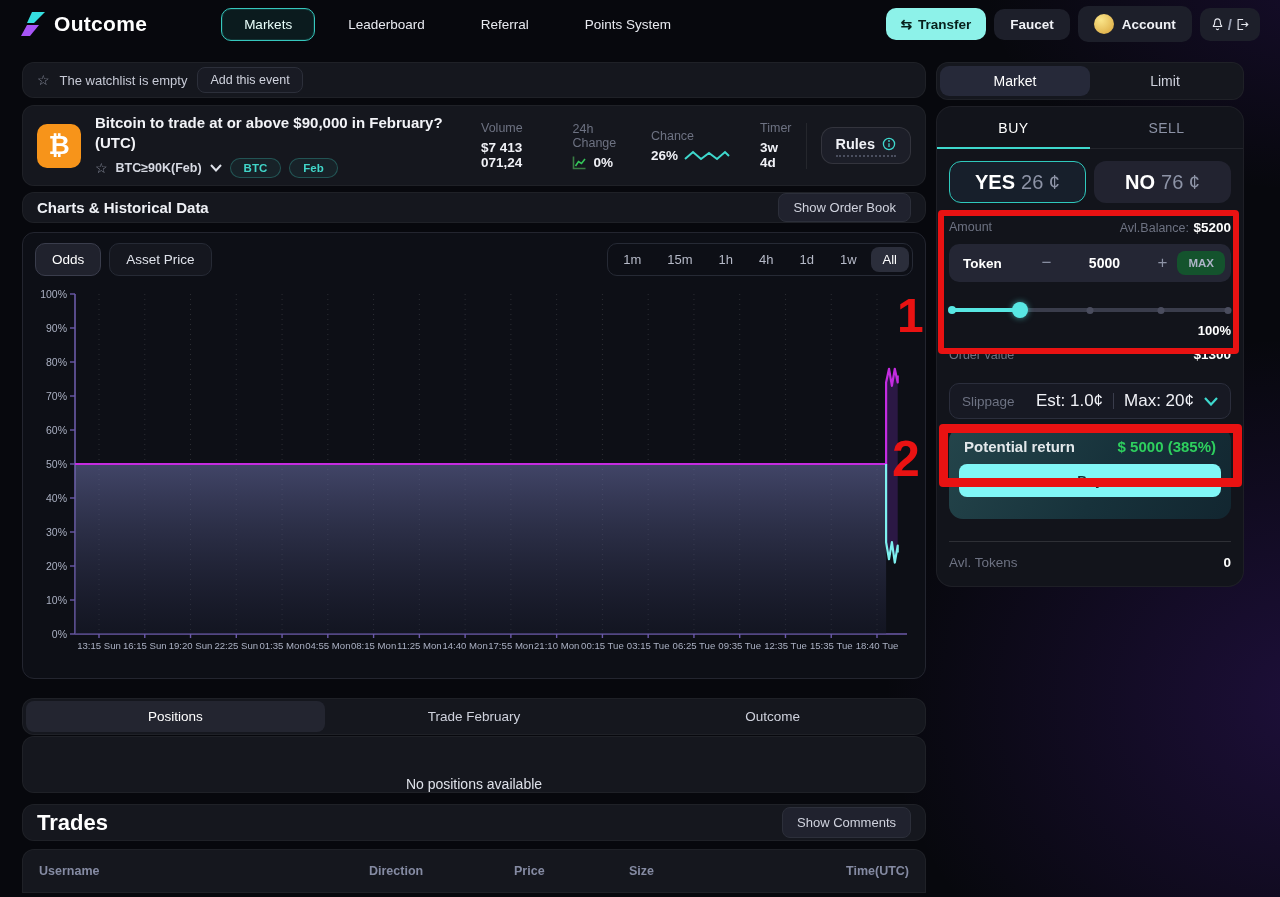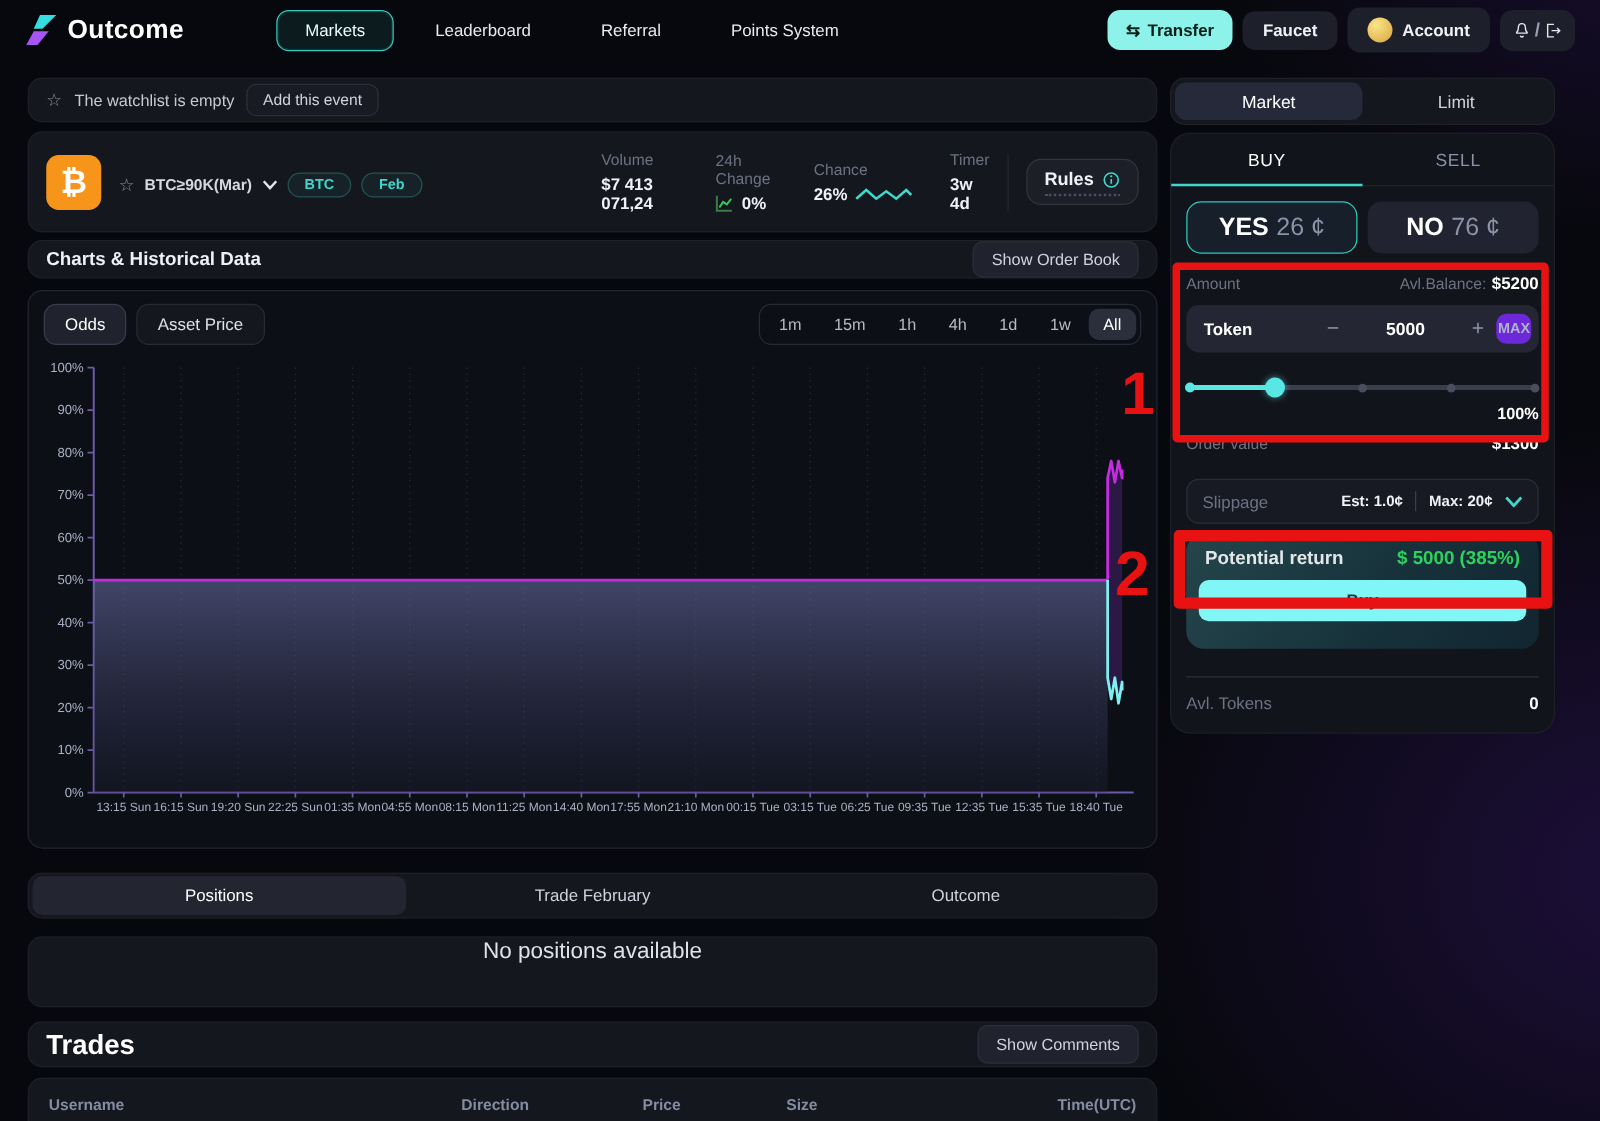--- a/index.html
+++ b/index.html
@@ -81,22 +81,22 @@
   .tf { padding:5px 12px; font-size:13px; color:#b6bac8; border-radius:8px; background:none; }
   .tf.active { background:#2b2e3b; color:#fff; }
   .chart-svg-wrap { margin-top:6px; }
   svg text { font-family:"Liberation Sans", sans-serif; }
 
   
   .btabs { margin-top:19px; height:37px; display:flex; align-items:center; padding:3px; }
   .btab { flex:1; height:31px; display:flex; align-items:center; justify-content:center;
     font-size:13.5px; color:#cfd2dd; border-radius:8px; background:none; }
   .btab.active { background:#232530; color:#fff; }
-  .empty-card { margin-top:14px; height:57px; display:flex; align-items:flex-start; justify-content:center;
-    font-size:18px; color:#dfe2ea; }
+  .empty-card { margin-top:1px; height:57px; display:flex; align-items:flex-end; justify-content:center;
+    font-size:14px; color:#dfe2ea; }
   .trades-bar { margin-top:11px; height:37px; display:flex; align-items:center; padding:0 14px; }
   .trades-title { font-size:22px; font-weight:700; color:#fff; }
   .trades-bar .btn-outline { margin-left:auto; font-size:13px; padding:7px 14px; background:#20222e; }
   .table-head { margin-top:8px; height:44px; display:flex; align-items:center; padding:0 16px;
     font-size:12.5px; font-weight:700; color:#858ba3; border-radius:12px 12px 0 0; }
   .th-user { width:330px; } .th-dir { width:145px; } .th-price { width:115px; } .th-size { width:115px; }
   .th-time { flex:1; text-align:right; }
 
   
   .seg { height:38px; display:flex; padding:3px; }
@@ -119,36 +119,36 @@
   .o-price { color:#8d93a6; }
   .row { display:flex; align-items:center; justify-content:space-between; margin:0 12px; }
   .lbl { color:#6d7282; font-size:12.5px; }
   .white-b { color:#fff; font-weight:700; font-size:13.5px; }
   .amount-row { margin-top:15px; }
   .stepper { margin:8px 12px 0; height:38px; background:#242634; border-radius:10px;
     display:flex; align-items:center; padding:0 6px 0 14px; }
   .stepper-token { font-size:13.5px; font-weight:600; color:#fff; }
   .step-btn { background:none; color:#8d93a6; font-size:17px; width:30px; }
   .step-val { width:86px; text-align:center; color:#fff; font-weight:700; font-size:14px; }
-  .btn-max { background:#6d28d9; color:#aeb4c8; font-weight:700; font-size:11.5px;
-    padding:6px 1px; border-radius:8px; }
+  .btn-max { background:#14532d; color:#aeb4c8; font-weight:700; font-size:11.5px;
+    padding:6px 11px; border-radius:8px; }
   .slider { margin:20px 12px 0; position:relative; height:16px; }
   .slider-track { position:absolute; top:6px; left:0; right:0; height:4px; background:#3a3d4c; border-radius:4px; }
   .slider-fill { position:absolute; top:6px; left:0; height:4px; background:#58e7e3; border-radius:4px; }
   .slider-dot { position:absolute; top:5px; width:7px; height:7px; border-radius:50%;
     background:#4a4d5e; transform:translateX(-50%); }
   .slider-dot.first { background:#58e7e3; top:4px; width:8px; height:8px; }
   .slider-thumb { position:absolute; top:0; width:16px; height:16px; border-radius:50%;
     background:#58e7e3; transform:translateX(-50%); box-shadow:0 0 6px rgba(88,231,227,.6); }
   .pct-row { margin:5px 12px 0; text-align:right; color:#fff; font-size:13px; font-weight:600; }
   .ov-row { margin-top:9px; }
   .slippage { margin:21px 12px 0; height:36px; border:1px solid #2b2e3c; background:#171923;
     border-radius:10px; display:flex; align-items:center; padding:0 12px; gap:10px; }
   .slip-lbl { color:#6d7282; font-size:13.5px; flex:1; }
-  .slip-val { color:#f0f1f6; font-size:12px; font-weight:700; }
+  .slip-val { color:#f0f1f6; font-size:17px; font-weight:400; }
   .slip-div { width:1px; height:16px; background:#3a3d4c; }
   .pr-card { margin:8px 12px 0; border-radius:14px; height:92px;
     background:linear-gradient(120deg,#24454b 0%,#17323b 55%,#122630 100%); padding:9px 8px 0; }
   .pr-row { display:flex; align-items:center; justify-content:space-between; padding:2px 7px 0; }
   .pr-label { color:#e2e7ea; font-size:15px; font-weight:700; }
   .pr-value { color:#2ed05e; font-size:15px; font-weight:700; }
   .btn-buy { display:block; width:calc(100% - 4px); margin:9px auto 0; height:33px; border-radius:8px;
     background:#80f6f6; color:#0e3338; font-size:13.5px; font-weight:700; }
   .hdiv { margin:22px 12px 0; height:1px; background:rgba(255,255,255,0.12); }
   .avl-row { margin-top:13px; }
@@ -208,23 +208,24 @@
 
     <div class="card watchlist">
       <span class="star">☆</span>
       <span class="watchlist-text">The watchlist is empty</span>
       <button class="btn btn-outline">Add this event</button>
     </div>
 
     <div class="card event-card">
       <div class="btc-icon">₿</div>
       <div class="event-info">
+        <div class="event-title">Bitcoin to trade at or above $90,000 in February? (UTC)</div>
         <div class="event-meta">
           <span class="star">☆</span>
-          <span class="ticker">BTC≥90K(Mar)</span>
+          <span class="ticker">BTC≥90K(Feb)</span>
           <svg width="12" height="8" viewBox="0 0 12 8">
             <polyline points="1,1 6,6.5 11,1" fill="none" stroke="#dfe2ea" stroke-width="2"></polyline>
           </svg>
           <span class="pill">BTC</span>
           <span class="pill">Feb</span>
         </div>
       </div>
       <div class="event-stats">
         <div>
           <div class="stat-label">Volume</div>

